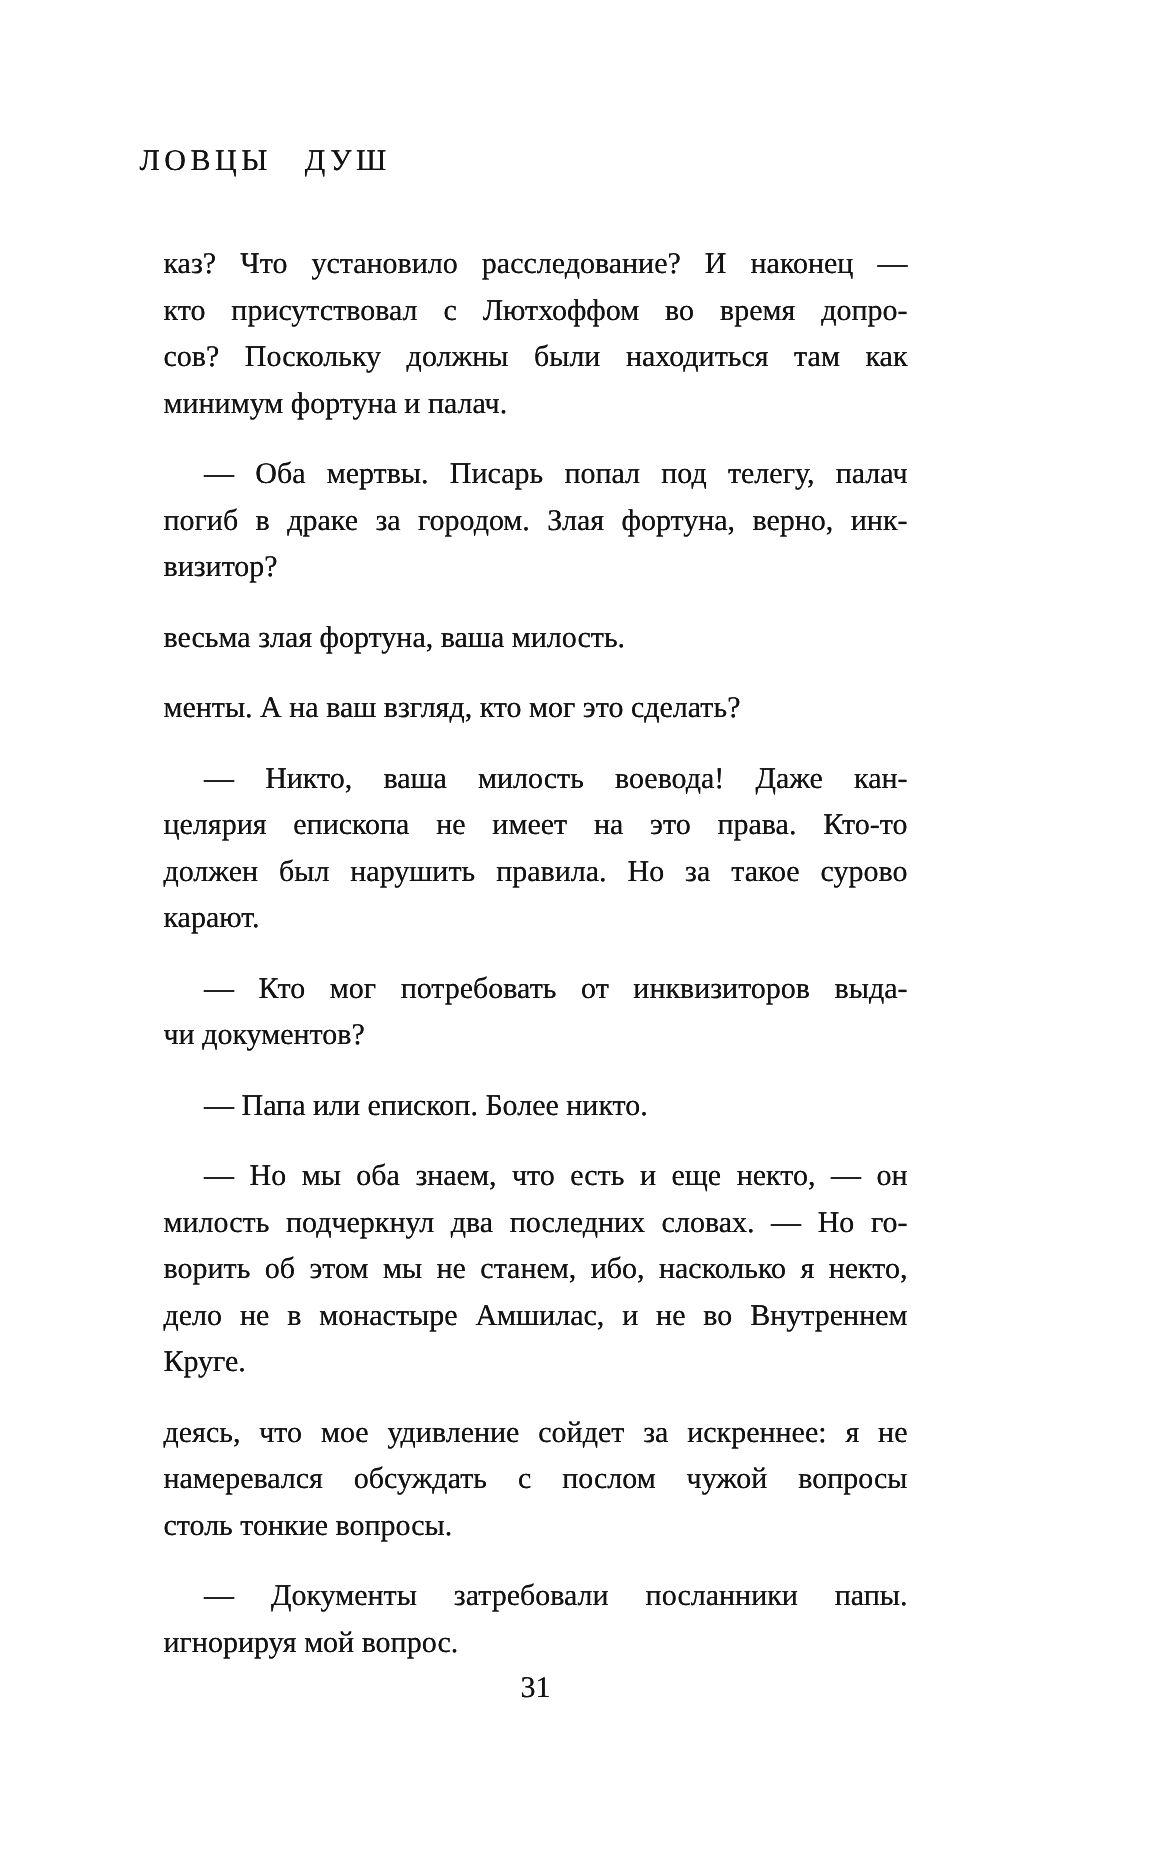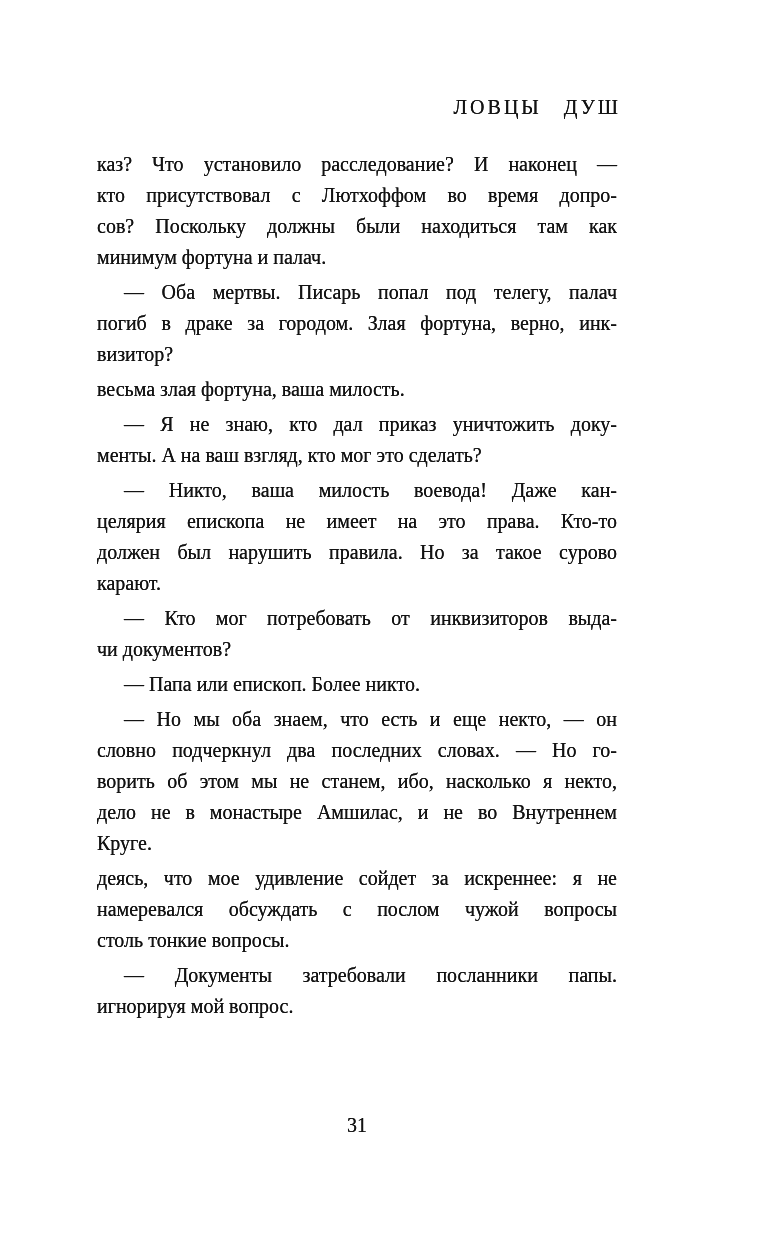--- a/index.html
+++ b/index.html
@@ -14,36 +14,36 @@
     background: var(--paper, #ffffff);
     color: var(--ink, #131313);
     font-family: "Liberation Serif", "DejaVu Serif", serif;
     overflow: hidden;
   }
   .running-head {
     position: absolute;
     top: 96px;
     left: 93px;
     width: 528px;
-    text-align: right;
+    text-align: left;
     font-size: 20px;
     letter-spacing: 3px;
     word-spacing: 14px;
     text-shadow: 0 0 0.4px currentColor;
   }
   .text-block {
     position: absolute;
     top: 145px;
     left: 93px;
     width: 528px;
     font-size: 20px;
     line-height: 31px;
     text-shadow: 0 0 0.4px currentColor;
   }
-  .para { margin: 4px; }
+  .para { margin: 16px; }
   .line {
     text-align: justify;
     text-align-last: justify;
   }
   .line.last {
     text-align: left;
     text-align-last: left;
   }
   .line.first-indent {
     padding-left: 27px;
@@ -75,39 +75,38 @@
       </div>
       <div class="para">
         <div class="line first-indent">— Оба мертвы. Писарь попал под телегу, палач</div>
         <div class="line">погиб в драке за городом. Злая фортуна, верно, инк-</div>
         <div class="line last">визитор?</div>
       </div>
       <div class="para">
         <div class="line last">весьма злая фортуна, ваша милость.</div>
       </div>
       <div class="para">
-        <div class="line first-indent">— Я не знаю, кто дал приказ уничтожить доку-</div>
         <div class="line last">менты. А на ваш взгляд, кто мог это сделать?</div>
       </div>
       <div class="para">
         <div class="line first-indent">— Никто, ваша милость воевода! Даже кан-</div>
         <div class="line">целярия епископа не имеет на это права. Кто-то</div>
         <div class="line">должен был нарушить правила. Но за такое сурово</div>
         <div class="line last">карают.</div>
       </div>
       <div class="para">
         <div class="line first-indent">— Кто мог потребовать от инквизиторов выда-</div>
         <div class="line last">чи документов?</div>
       </div>
       <div class="para">
         <div class="line last first-indent">— Папа или епископ. Более никто.</div>
       </div>
       <div class="para">
         <div class="line first-indent">— Но мы оба знаем, что есть и еще некто, — он</div>
-        <div class="line">словно подчеркнул два последних словах. — Но го-</div>
+        <div class="line">милость подчеркнул два последних словах. — Но го-</div>
         <div class="line">ворить об этом мы не станем, ибо, насколько я некто,</div>
         <div class="line">дело не в монастыре Амшилас, и не во Внутреннем</div>
         <div class="line last">Круге.</div>
       </div>
       <div class="para">
         <div class="line">деясь, что мое удивление сойдет за искреннее: я не</div>
         <div class="line">намеревался обсуждать с послом чужой вопросы</div>
         <div class="line last">столь тонкие вопросы.</div>
       </div>
       <div class="para">

